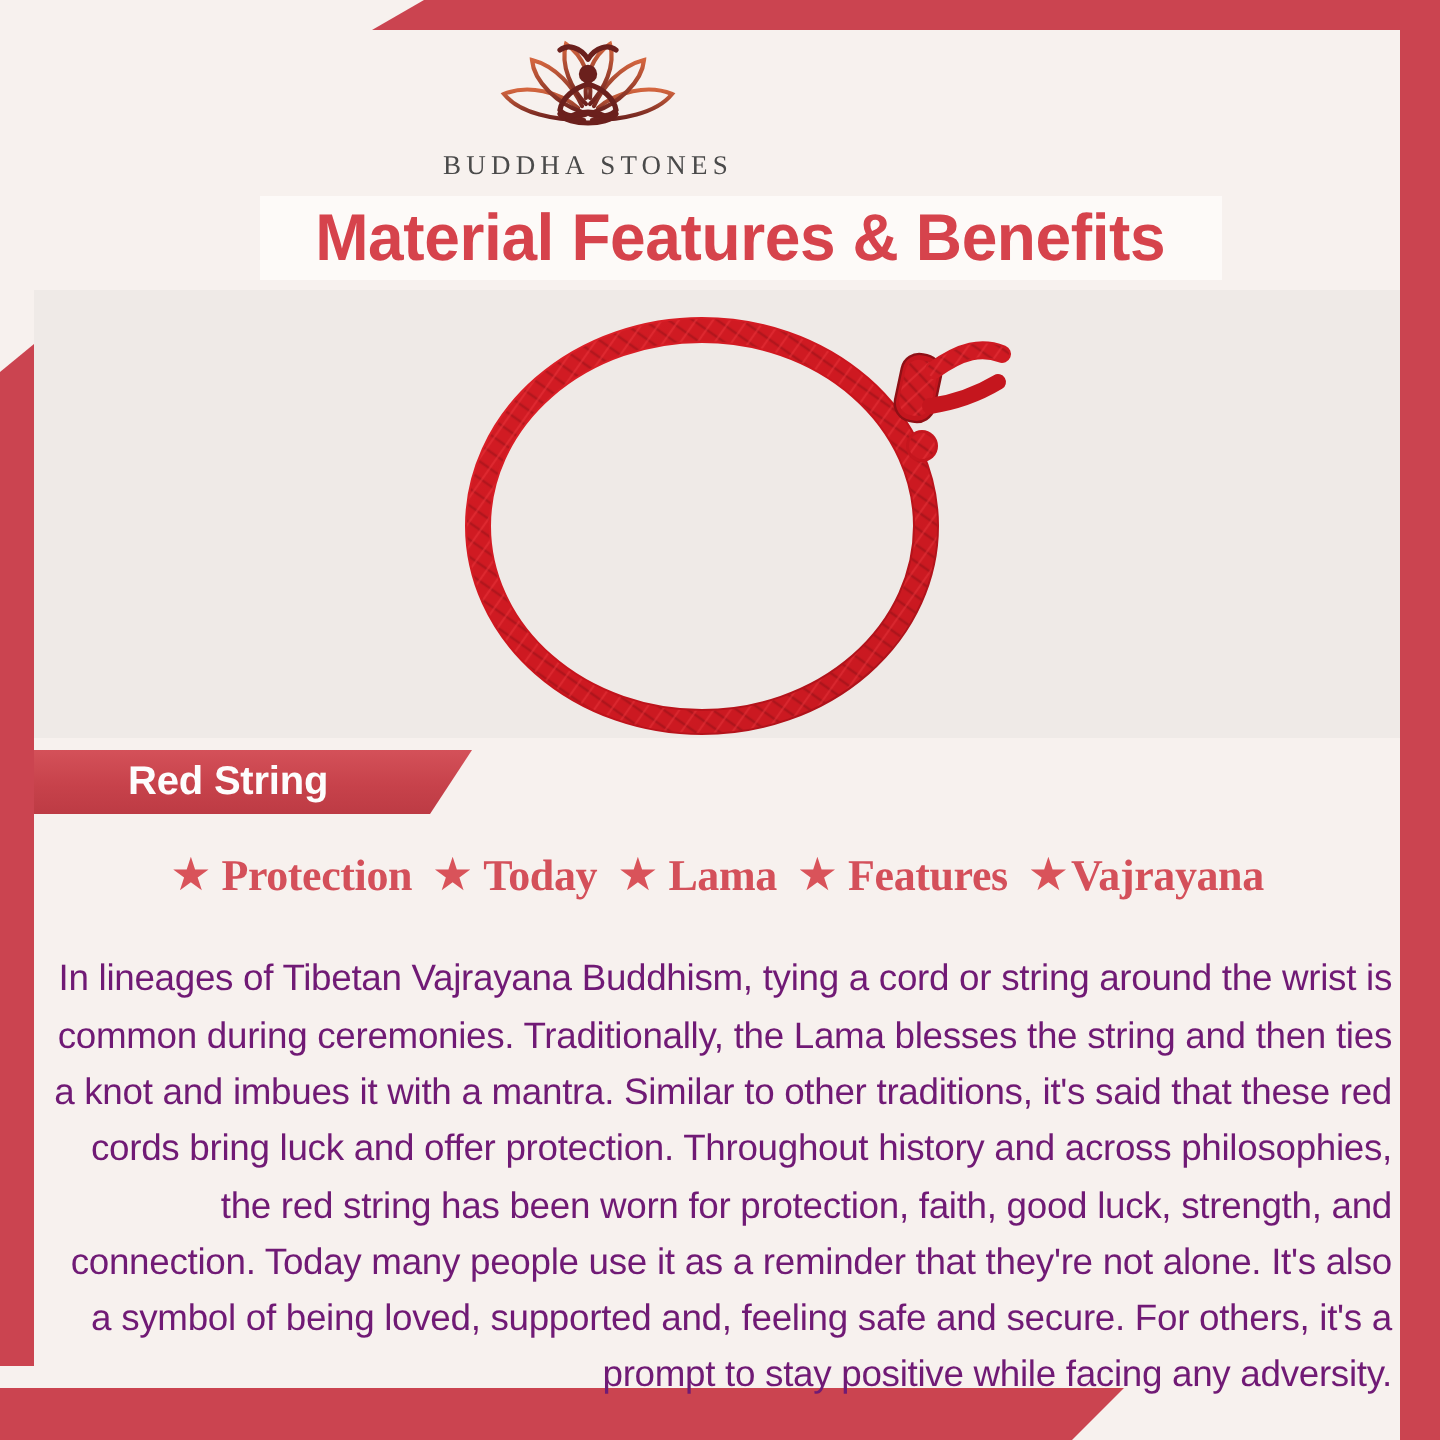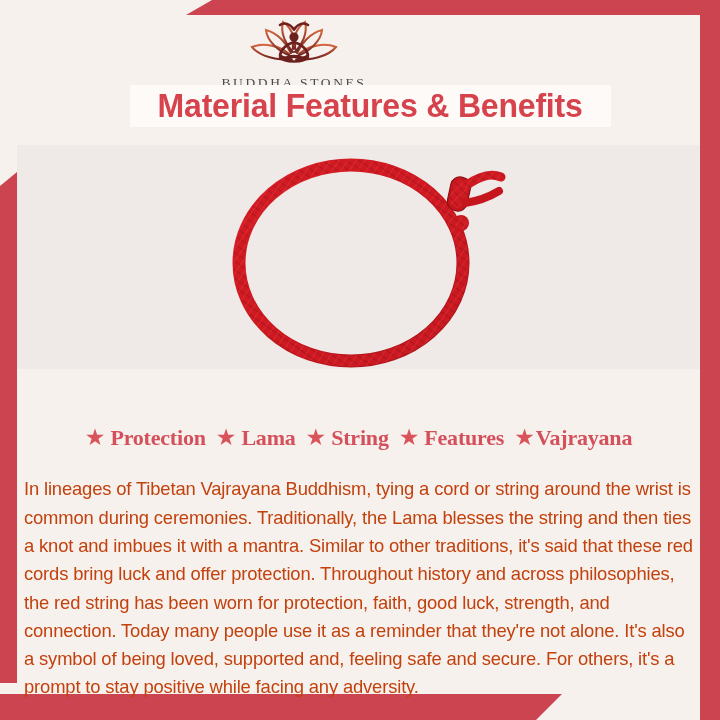--- a/index.html
+++ b/index.html
@@ -77,21 +77,21 @@
     margin-top: 3px;
     font-family: "Liberation Serif", serif;
     font-size: 13.5px;
     letter-spacing: 2.6px;
     color: #4a4a4a;
   }
 
   
   .title-band {
     position: absolute;
-    top: 85px;
+    top: 98px;
     left: 130px;
     width: 481px;
     height: 42px;
     background: #fdfaf8;
     display: flex;
     align-items: center;
     justify-content: center;
   }
   .title-text {
     font-size: 33px;
@@ -172,25 +172,25 @@
     font-family: Liberation Serif, serif;
   }
   .benefit.tight .star { margin-right: 1px; }
 
   
   .copy {
     position: absolute;
     top: 457px;
     left: 24px;
     width: 672px;
-    color: #c2410c;
+    color: #701a75;
     font-size: 18.4px;
     line-height: 28.3px;
     letter-spacing: -0.15px;
-    text-align: left;
+    text-align: right;
   }
 </style>
 </head>
 <body>
 
 <div id="poster">
 
   <div class="bar-top"></div>
   <div class="bar-right"></div>
   <div class="bar-left"></div>
@@ -262,36 +262,39 @@
 
       <path d="M258 40 C272 30 282 28 292 32" fill="none" stroke="#cf1a22" stroke-width="9" stroke-linecap="round"></path>
       <path d="M258 40 C272 30 282 28 292 32" fill="none" stroke="url(#braid)" stroke-width="7" stroke-linecap="round" opacity="0.85"></path>
       <path d="M256 58 C270 56 280 52 290 46" fill="none" stroke="#c5161e" stroke-width="8" stroke-linecap="round"></path>
 
       <circle cx="252" cy="78" r="8" fill="#c5161e"></circle>
       <circle cx="252" cy="78" r="6.5" fill="url(#braid)" opacity="0.9"></circle>
     </svg>
   </div>
 
+  <div class="label-band">
+    <span class="label-text">Red String</span>
+  </div>
 
   <div class="benefits">
     <span class="benefit">
       <span class="star">★</span>
       <span class="word">Protection</span>
     </span>
     <span class="benefit">
       <span class="star">★</span>
+      <span class="word">Today</span>
+    </span>
+    <span class="benefit">
+      <span class="star">★</span>
       <span class="word">Lama</span>
     </span>
     <span class="benefit">
       <span class="star">★</span>
-      <span class="word">String</span>
-    </span>
-    <span class="benefit">
-      <span class="star">★</span>
       <span class="word">Features</span>
     </span>
     <span class="benefit tight">
       <span class="star">★</span>
       <span class="word">Vajrayana</span>
     </span>
   </div>
 
   <p class="copy">In lineages of Tibetan Vajrayana Buddhism, tying a cord or string around the wrist is common during ceremonies. Traditionally, the Lama blesses the string and then ties a knot and imbues it with a mantra. Similar to other traditions, it's said that these red cords bring luck and offer protection. Throughout history and across philosophies, the red string has been worn for protection, faith, good luck, strength, and connection. Today many people use it as a reminder that they're not alone. It's also a symbol of being loved, supported and, feeling safe and secure. For others, it's a prompt to stay positive while facing any adversity.</p>
 

